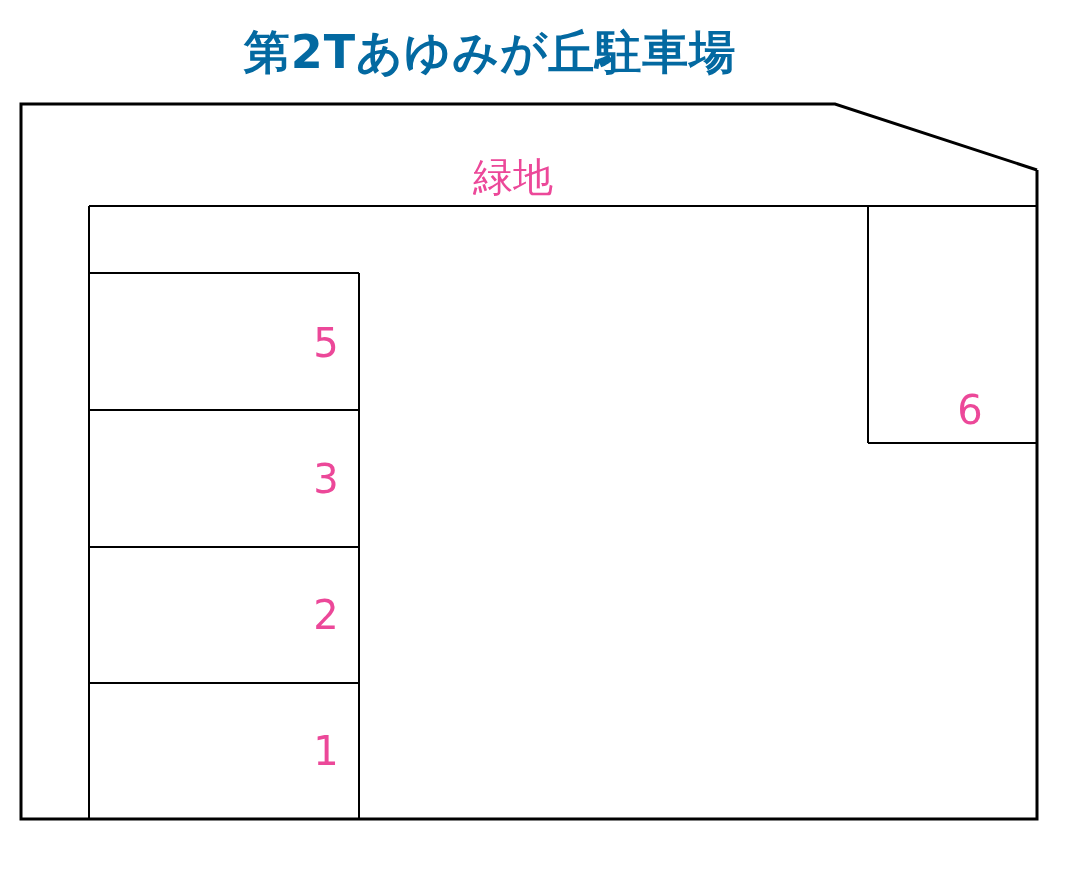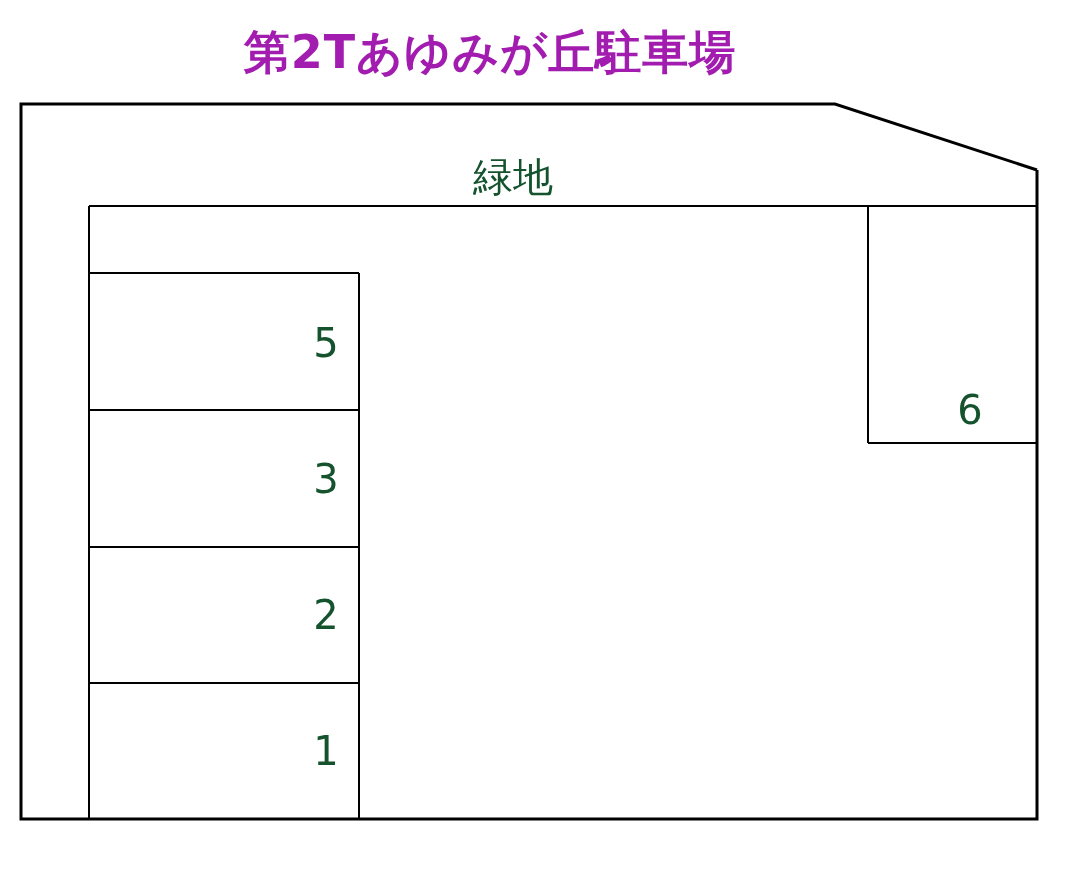--- a/index.html
+++ b/index.html
@@ -1,21 +1,21 @@
 <!DOCTYPE html>
 <html><head>
 <meta charset="utf-8">
 <style>
   html, body { margin:0; padding:0; background:#ffffff; }
   body { width:1066px; height:876px; position:relative; overflow:hidden;
          font-family:"DejaVu Sans", "Liberation Sans", sans-serif; }
   #title { position:absolute; left:0; top:22px; width:980px; text-align:center;
-           font-size:46px; font-weight:bold; color:#a21caf; letter-spacing:1px; line-height:60px; }
+           font-size:46px; font-weight:bold; color:#0369a1; letter-spacing:1px; line-height:60px; }
   svg#plan { position:absolute; left:0; top:0; }
-  .lbl { position:absolute; color:#14532d; font-family:"DejaVu Sans", sans-serif; }
+  .lbl { position:absolute; color:#ec4899; font-family:"DejaVu Sans", sans-serif; }
   .green { font-size:40px; left:413px; top:150px; width:200px; text-align:center; }
   .stall { font-size:40px; width:60px; text-align:center; }
 </style>
 </head>
 <body>
 
 <div id="title">第2Tあゆみが丘駐車場</div>
 
 <svg id="plan" width="1066" height="876" viewBox="0 0 1066 876">
 

